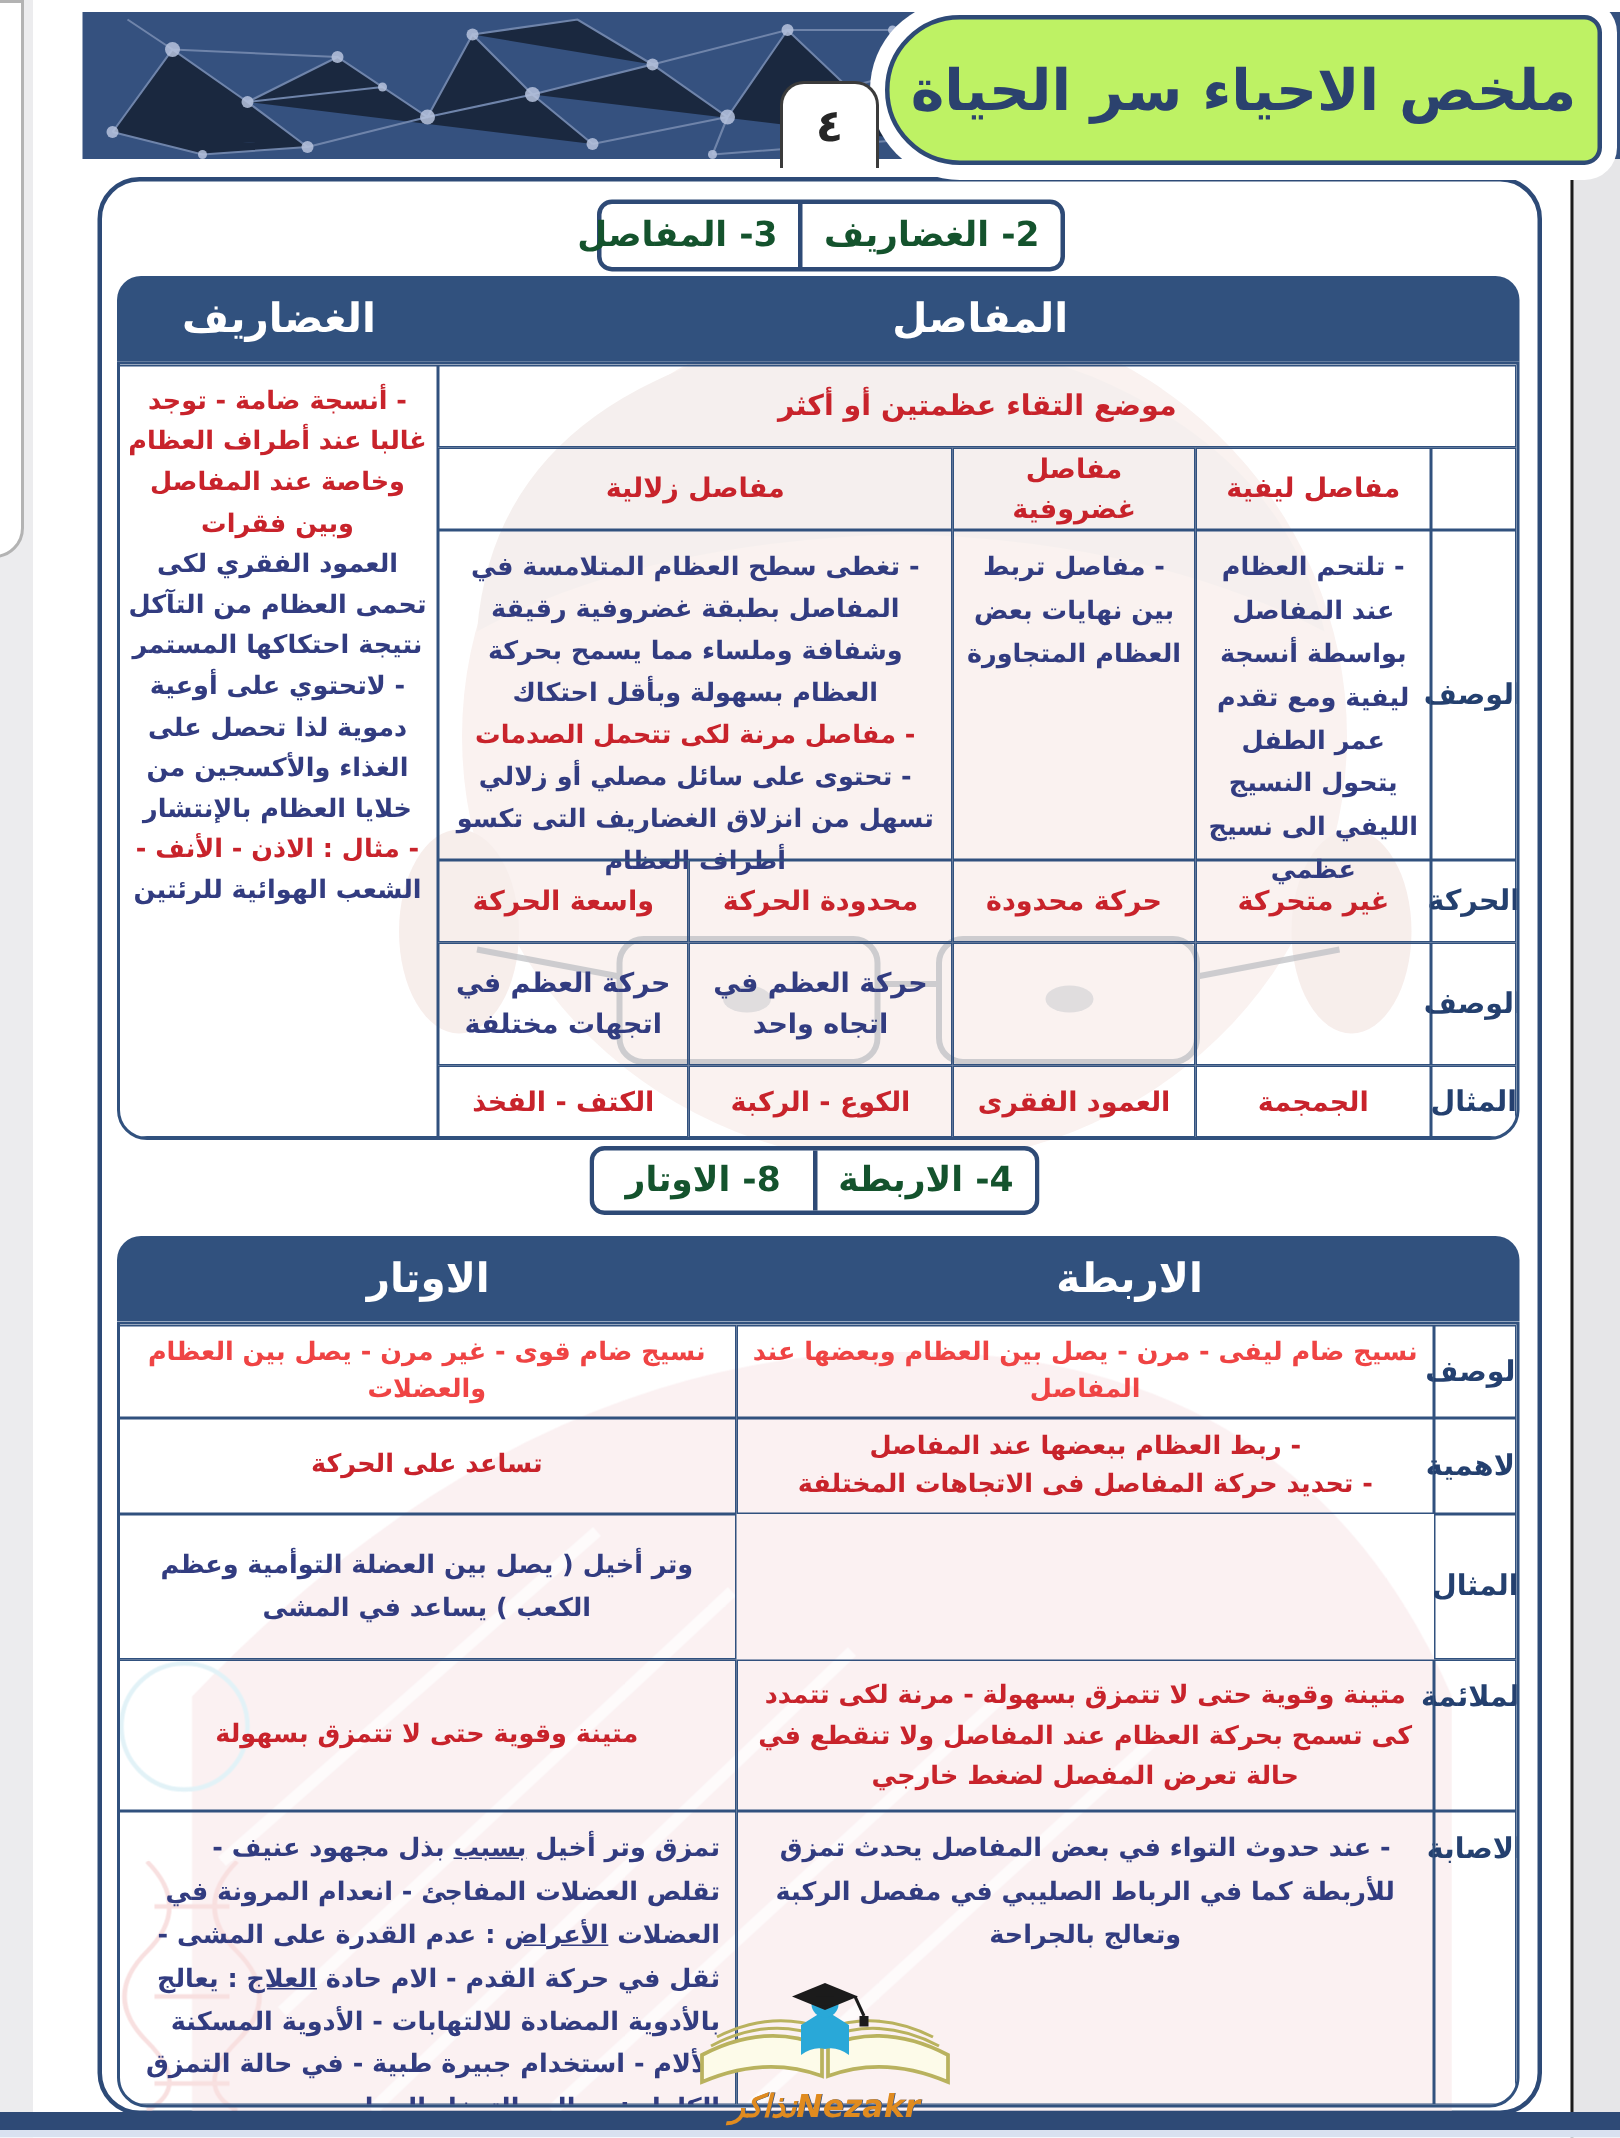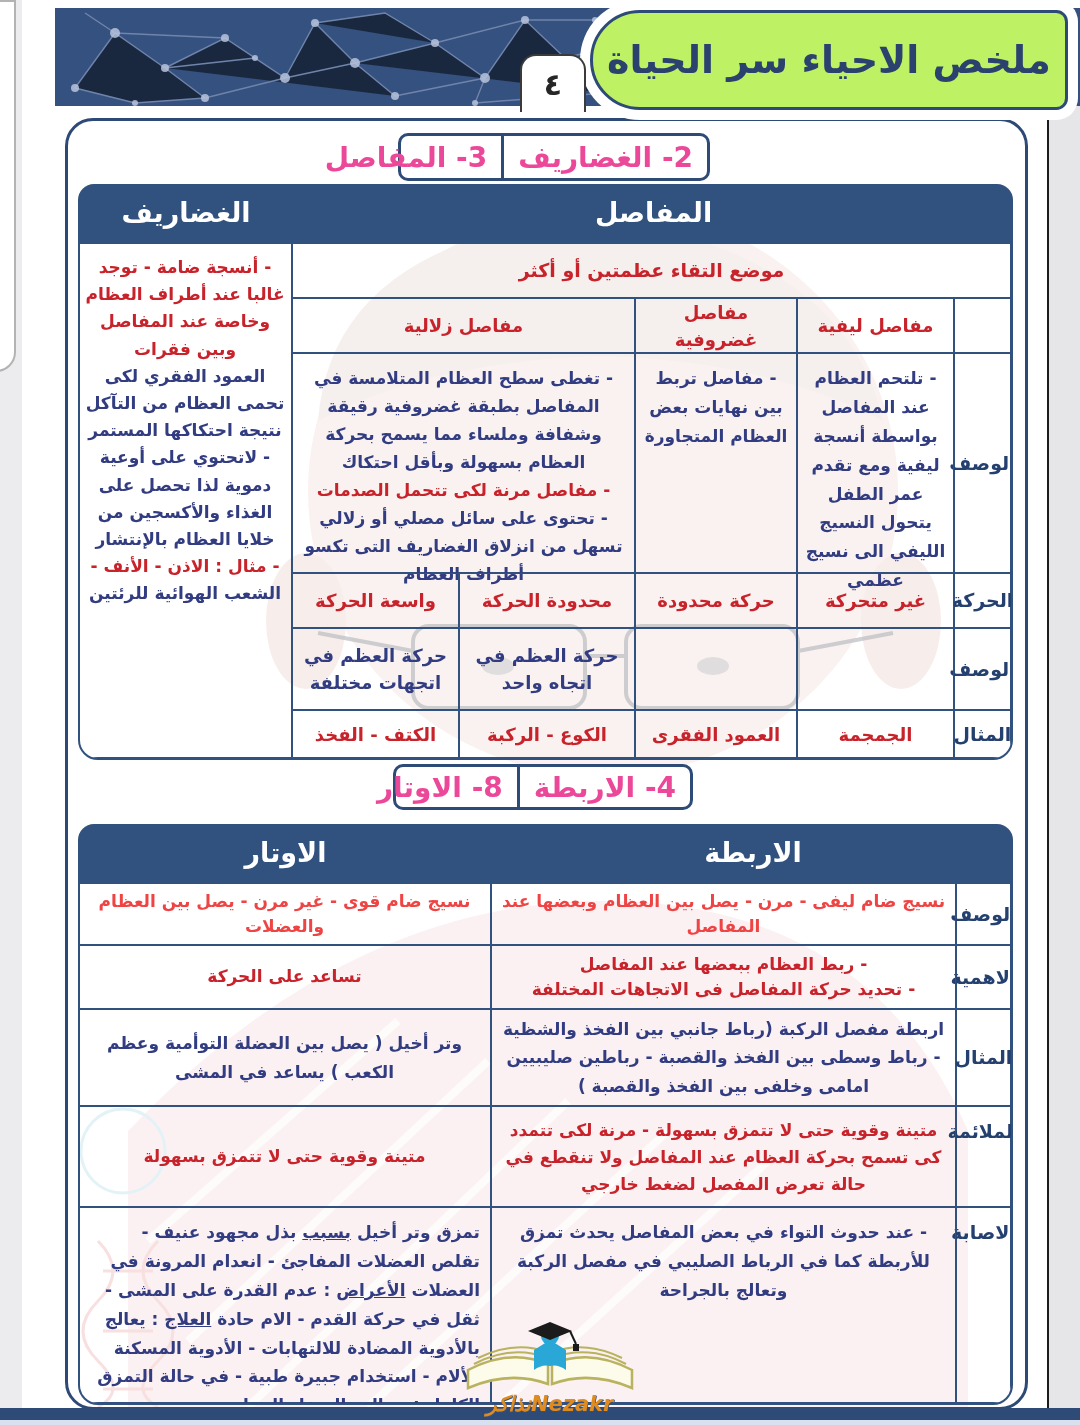--- a/index.html
+++ b/index.html
@@ -35,21 +35,21 @@
   .frame { left:65px; top:118px; width:963px; height:1292px; background:transparent;
            border:3px solid #2d4a77; border-radius:28px; }
 
   
   .bg-art { left:0; top:0; width:957px; height:1286px; z-index:0; pointer-events:none; }
 
   
   .badge { display:flex; direction:rtl; background:#fff; border:3px solid #2e4a76;
            border-radius:10px; z-index:2; }
   .badge-cell { flex:1; display:flex; align-items:center; justify-content:center;
-                font-size:28px; color:#ec4899; padding:6px 14px; white-space:nowrap; }
+                font-size:23px; color:#14532d; padding:6px 14px; white-space:nowrap; }
   .badge-cell + .badge-cell { border-right:3px solid #2e4a76; }
   .badge1 { left:330px; top:12px; width:312px; height:48px; }
   .badge2 { left:325px; top:643px; width:300px; height:46px; }
 
   
   .thead { background:#31517e; border-radius:16px 16px 0 0; display:flex; direction:rtl;
            z-index:1; color:#fff; }
   .thead div { display:flex; align-items:center; justify-content:center; font-size:27px; }
   .t1head { left:10px; top:63px; width:935px; height:57px; }
   .t2head { left:10px; top:703px; width:935px; height:57px; }
@@ -230,21 +230,20 @@
     <div class="cell purple fs17" style="grid-column:3; grid-row:1;">نسيج ضام قوى - غير مرن - يصل بين العظام والعضلات</div>
 
     <div class="cell lbl" style="grid-column:1; grid-row:2;">الاهمية</div>
     <div class="cell red fs17" style="grid-column:2; grid-row:2;">
       <span>- ربط العظام ببعضها عند المفاصل</span>
       <span>- تحديد حركة المفاصل فى الاتجاهات المختلفة</span>
     </div>
     <div class="cell red fs17" style="grid-column:3; grid-row:2;">تساعد على الحركة</div>
 
     <div class="cell lbl" style="grid-column:1; grid-row:3;">المثال</div>
-    <div class="cell blue fs17" style="grid-column:2; grid-row:3; line-height:1.65;">اربطة مفصل الركبة (رباط جانبي بين الفخذ والشظية - رباط وسطى بين الفخذ والقصبة - رباطين صليبيين امامى وخلفى بين الفخذ والقصبة )</div>
     <div class="cell blue fs17" style="grid-column:3; grid-row:3; line-height:1.65;">وتر أخيل ( يصل بين العضلة التوأمية وعظم الكعب ) يساعد في المشى</div>
 
     <div class="cell lbl top" style="grid-column:1; grid-row:4;">الملائمة</div>
     <div class="cell red fs17 top" style="grid-column:2; grid-row:4; line-height:1.6;">متينة وقوية حتى لا تتمزق بسهولة - مرنة لكى تتمدد كى تسمح بحركة العظام عند المفاصل ولا تنقطع في حالة تعرض المفصل لضغط خارجي</div>
     <div class="cell red fs17" style="grid-column:3; grid-row:4;">متينة وقوية حتى لا تتمزق بسهولة</div>
 
     <div class="cell lbl top" style="grid-column:1; grid-row:5;">الاصابة</div>
     <div class="cell blue fs17 top" style="grid-column:2; grid-row:5; line-height:1.7;">- عند حدوث التواء في بعض المفاصل يحدث تمزق للأربطة كما في الرباط الصليبي في مفصل الركبة وتعالج بالجراحة</div>
     <div class="cell blue fs17 top" style="grid-column:3; grid-row:5; line-height:1.7; display:block; text-align:right; padding:10px 10px;">
       <span>تمزق وتر أخيل </span><span class="u">بسبب</span><span> بذل مجهود عنيف - تقلص العضلات المفاجئ - انعدام المرونة في العضلات </span><span class="u">الأعراض</span><span> : عدم القدرة على المشى - ثقل في حركة القدم - الام حادة </span><span class="u">العلاج</span><span> : يعالج بالأدوية المضادة للالتهابات - الأدوية المسكنة للألام - استخدام جبيرة طبية - في حالة التمزق الكامل :- يعالج بالتدخل الجراحي</span>

